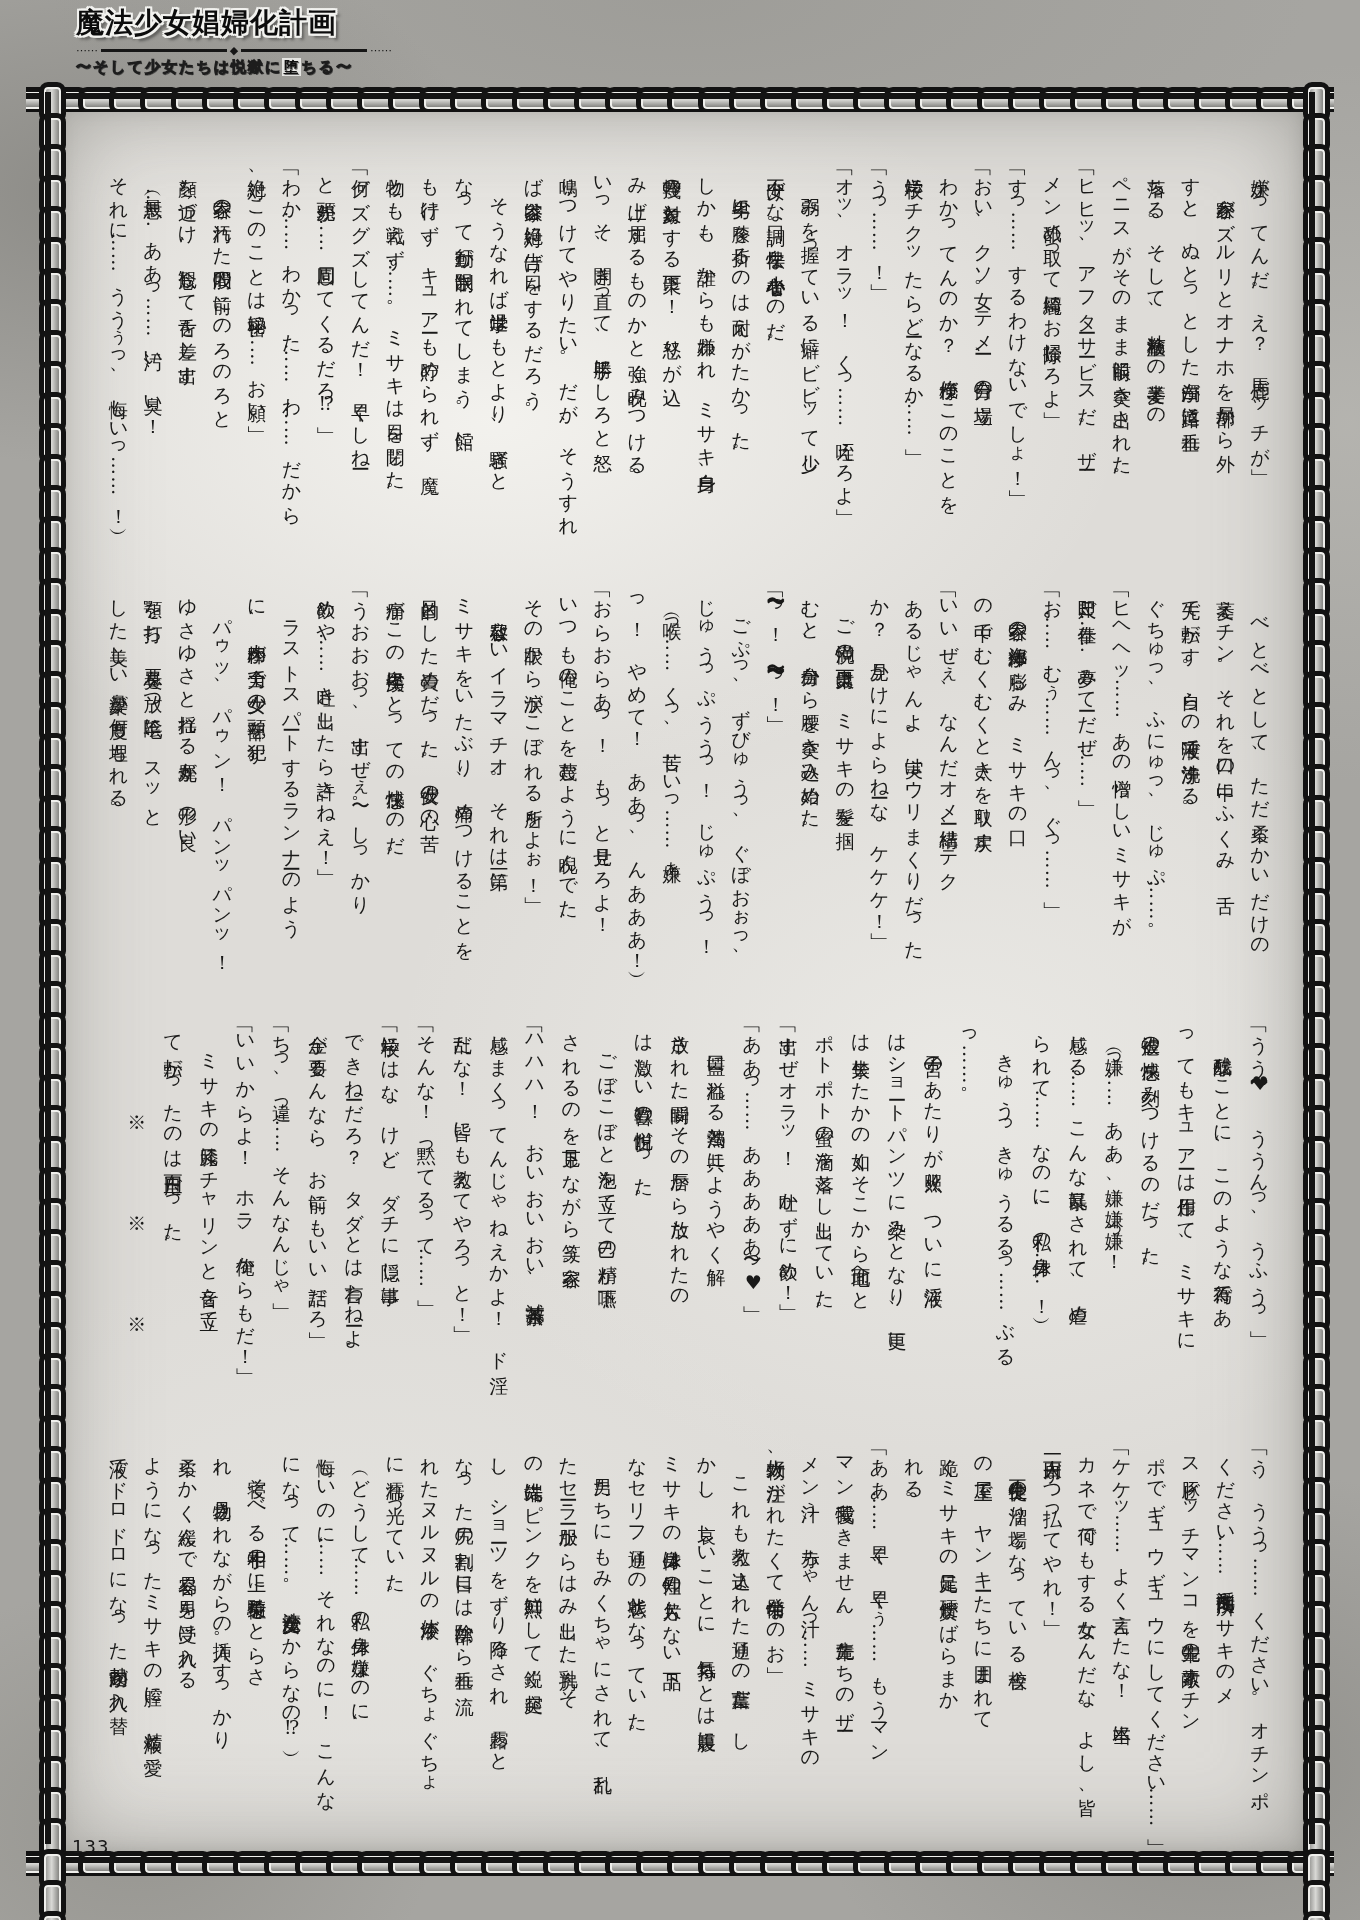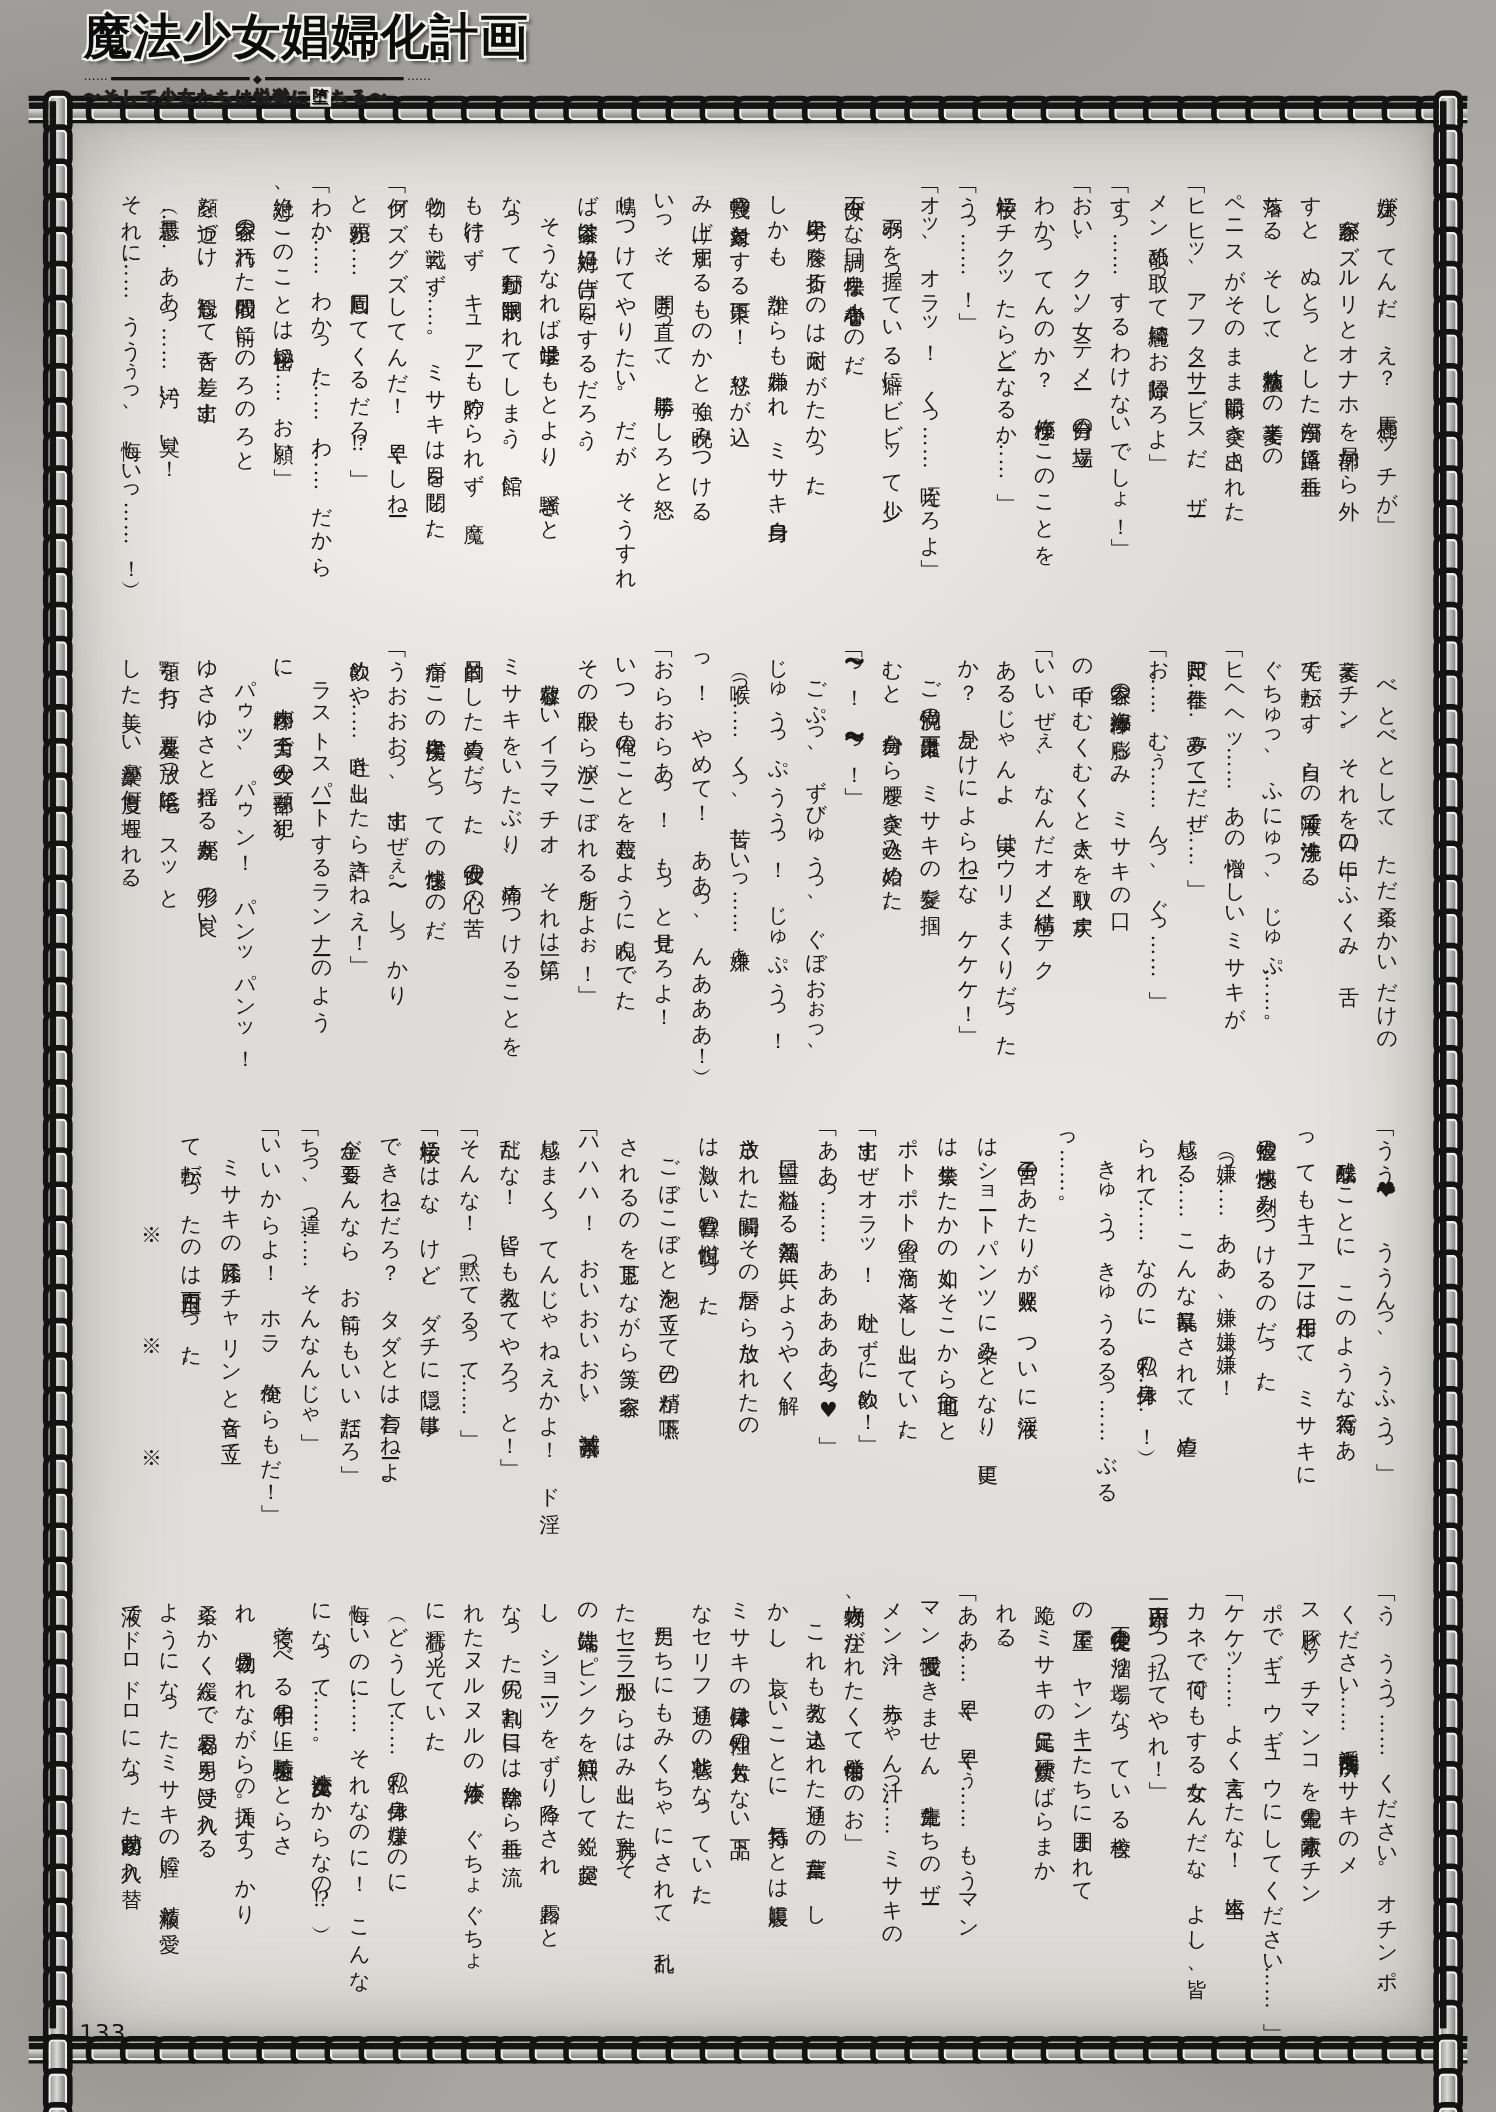--- a/index.html
+++ b/index.html
@@ -48,21 +48,21 @@
   .chain-v i{
     display:block;width:17px;height:31px;margin-top:-10px;margin-left:7px;
     border:5px solid #121212;border-radius:9px;
     box-shadow: inset 0 0 0 2px #efefec;
     background:linear-gradient(90deg,#8a8a87,#d9d9d6 45%,#6e6e6b);
   }
   
   .header{position:absolute;left:76px;top:4px;width:316px;}
   .title{
     font-family:"DejaVu Sans","Liberation Sans",sans-serif;
-    font-weight:900;font-size:44px;letter-spacing:1px;color:#0c0c0c;
+    font-weight:900;font-size:28px;letter-spacing:1px;color:#0c0c0c;
     text-shadow:
       -2px -2px 0 #f2f2ef, 2px -2px 0 #f2f2ef, -2px 2px 0 #f2f2ef, 2px 2px 0 #f2f2ef,
       -2px 0 0 #f2f2ef, 2px 0 0 #f2f2ef, 0 -2px 0 #f2f2ef, 0 2px 0 #f2f2ef,
       4px 4px 3px rgba(20,20,20,.55);
     white-space:nowrap;
   }
   .divider{display:flex;align-items:center;margin:3px 0 2px 0;}
   .divider .dots{font-size:11px;color:#161616;line-height:1;}
   .divider .line{flex:1;height:3px;background:#161616;margin:0 3px;}
   .divider .diamond-icon{font-size:11px;color:#161616;line-height:1;}
@@ -84,21 +84,21 @@
     font-family:"DejaVu Serif","Liberation Serif",serif;
   }
   .band-1{top:164px;}
   .band-2{top:586px;}
   .band-3{top:1021px;line-height:36.2px;}
   .band-4{top:1444px;}
   
   .page-number{
     position:absolute;left:72px;top:1836px;
     font-family:"DejaVu Sans","Liberation Sans",sans-serif;
-    font-size:21px;letter-spacing:1px;color:#161616;
+    font-size:18px;letter-spacing:1px;color:#161616;
   }
 </style>
 </head>
 <body>
 
 <div class="stage">
 
   <div class="paper"></div>
 
   <div class="chain chain-h chain-top"><i></i><i></i><i></i><i></i><i></i><i></i><i></i><i></i><i></i><i></i><i></i><i></i><i></i><i></i><i></i><i></i><i></i><i></i><i></i><i></i><i></i><i></i><i></i><i></i><i></i><i></i><i></i><i></i><i></i><i></i><i></i><i></i><i></i><i></i><i></i><i></i><i></i><i></i><i></i><i></i><i></i><i></i><i></i></div>

